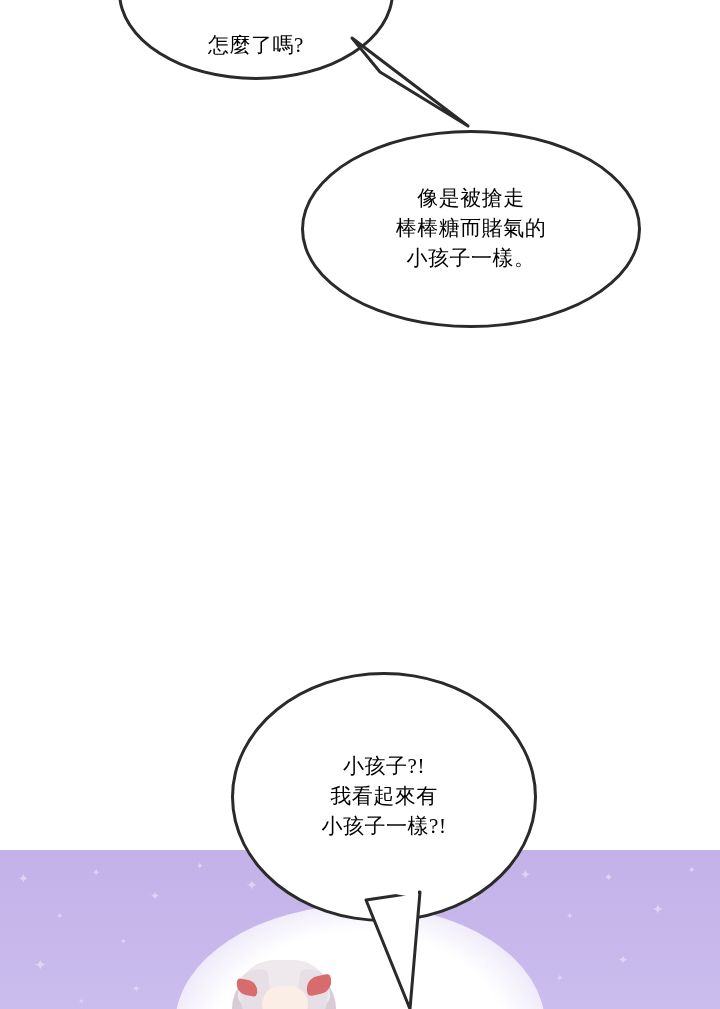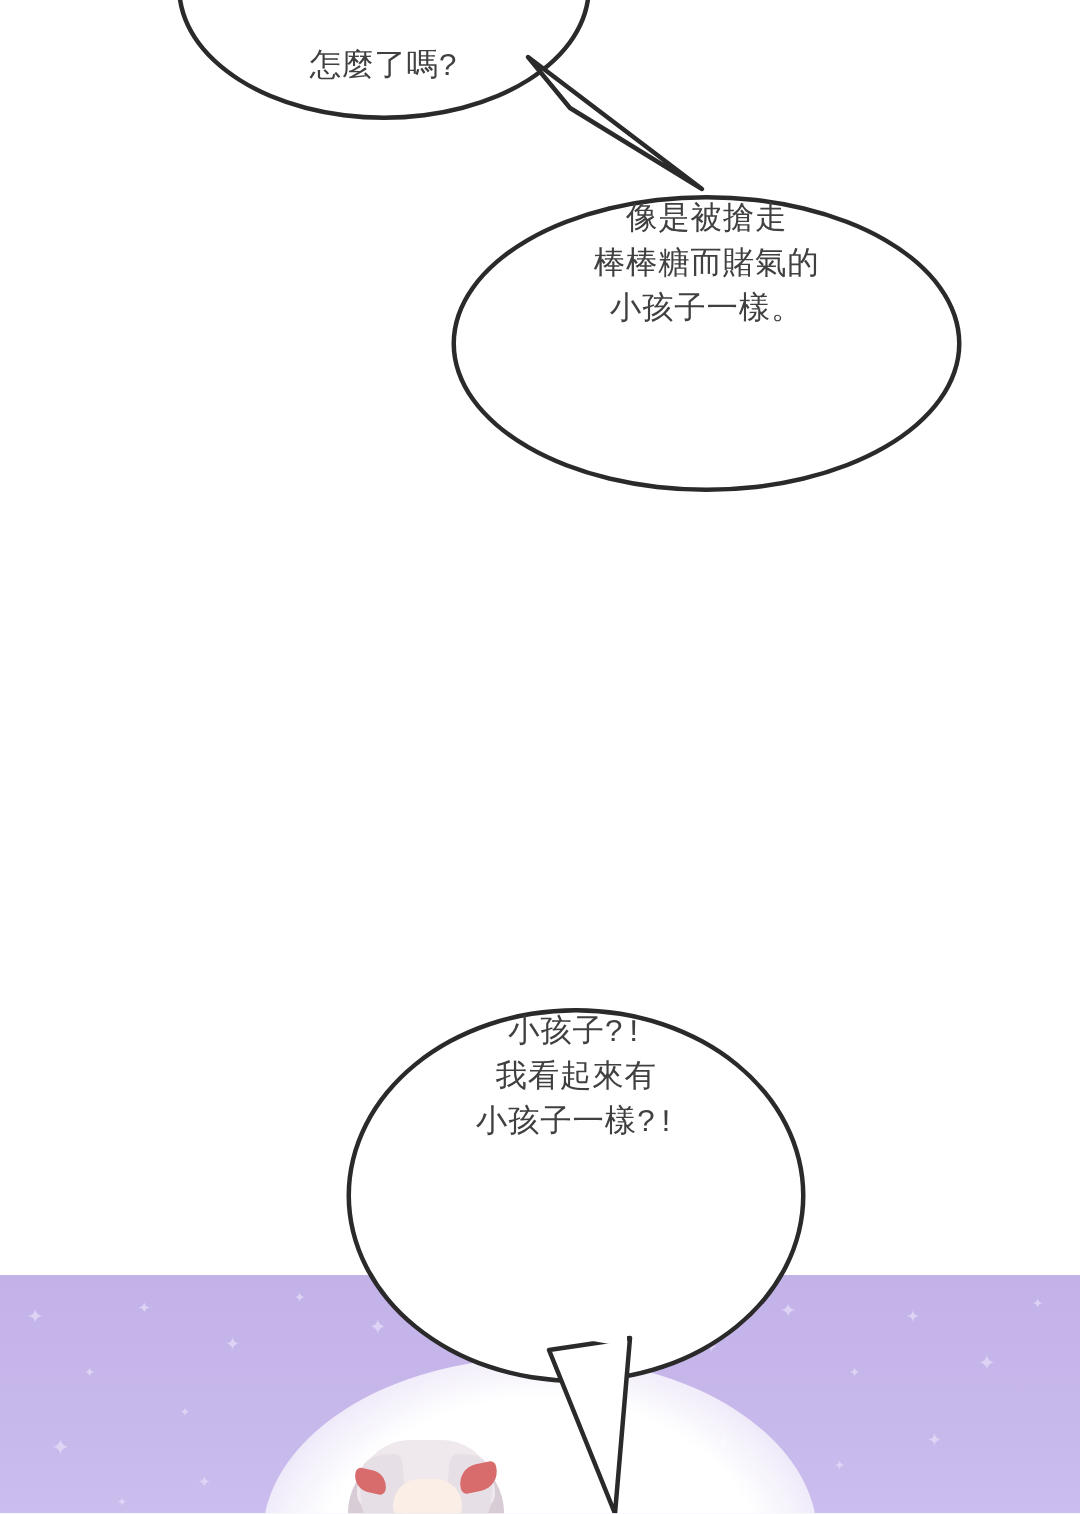--- a/index.html
+++ b/index.html
@@ -121,26 +121,27 @@
     transform: rotate(12deg);
   }
 
   
   .bubble {
     position: absolute;
     box-sizing: border-box;
     background: #ffffff;
     border: 3px solid #2a2a2a;
     display: flex;
+    align-items: center;
     justify-content: center;
     text-align: center;
   }
   .bubble .txt {
-    font-family: Liberation Mono, monospace;
-    color: #404040;
+    font-family: Liberation Serif, serif;
+    color: #000000;
     font-size: 21px;
     line-height: 1.42;
     letter-spacing: 0.5px;
     white-space: pre-line;
     padding: 0 10px;
   }
 
   
   #bubble-top {
     left: 118px;

